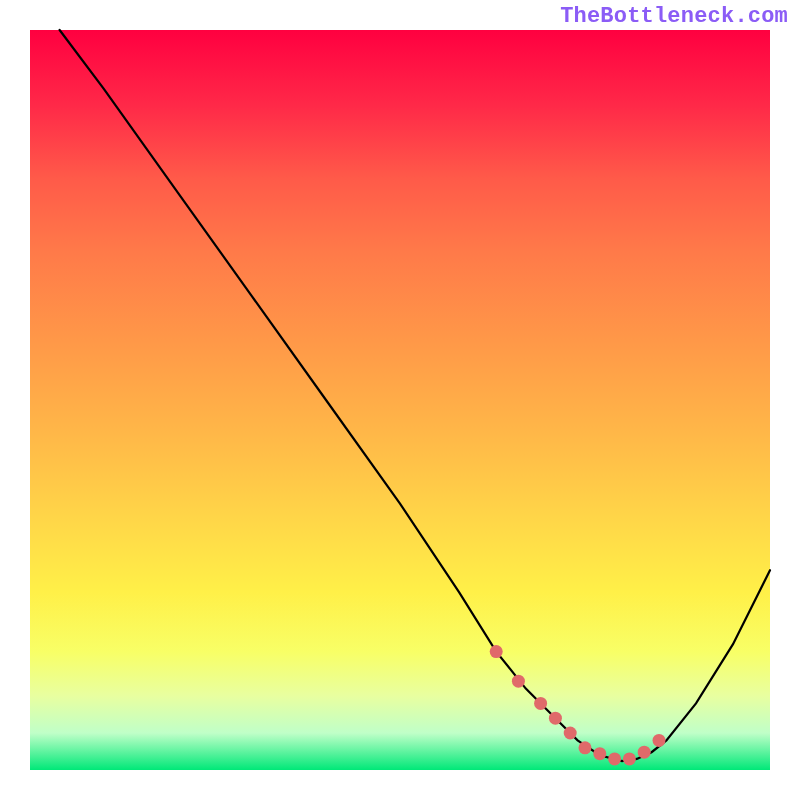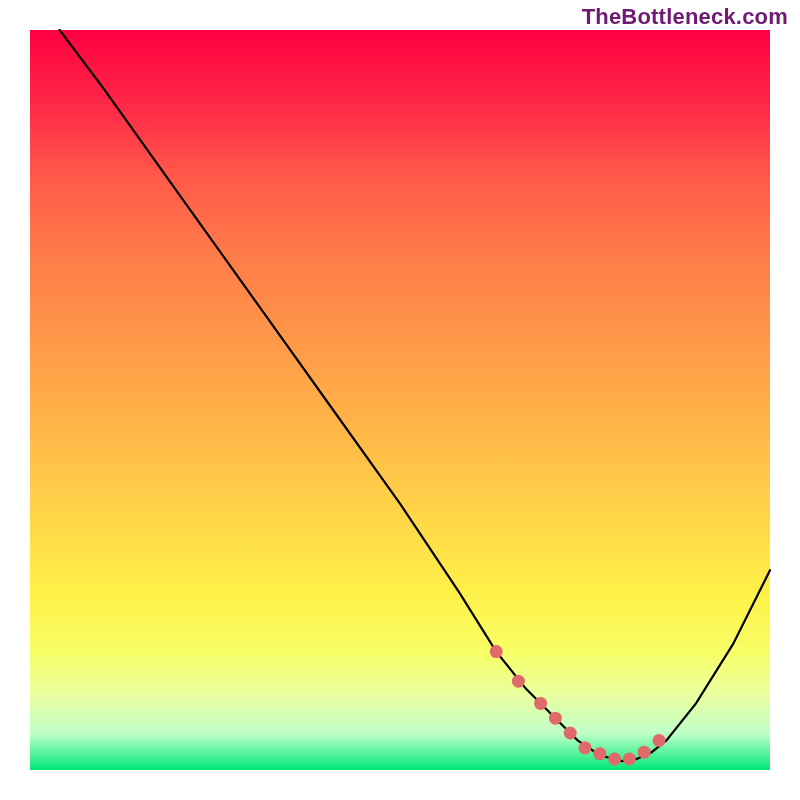--- a/index.html
+++ b/index.html
@@ -15,23 +15,24 @@
     position: relative;
     width: 800px;
     height: 800px;
   }
   .watermark {
     position: absolute;
     top: 4px;
     right: 12px;
     font-size: 22px;
     font-weight: 600;
-    color: #701a75;
+    color: #8b5cf6;
     letter-spacing: 0.2px;
     z-index: 10;
+    font-family: Liberation Mono, monospace;
   }
   svg.plot {
     display: block;
     width: 800px;
     height: 800px;
   }
   .spectrum-stop-0  { stop-color: #ff0040; }
   .spectrum-stop-1  { stop-color: #ff2848; }
   .spectrum-stop-2  { stop-color: #ff5a49; }
   .spectrum-stop-3  { stop-color: #ff7a49; }

